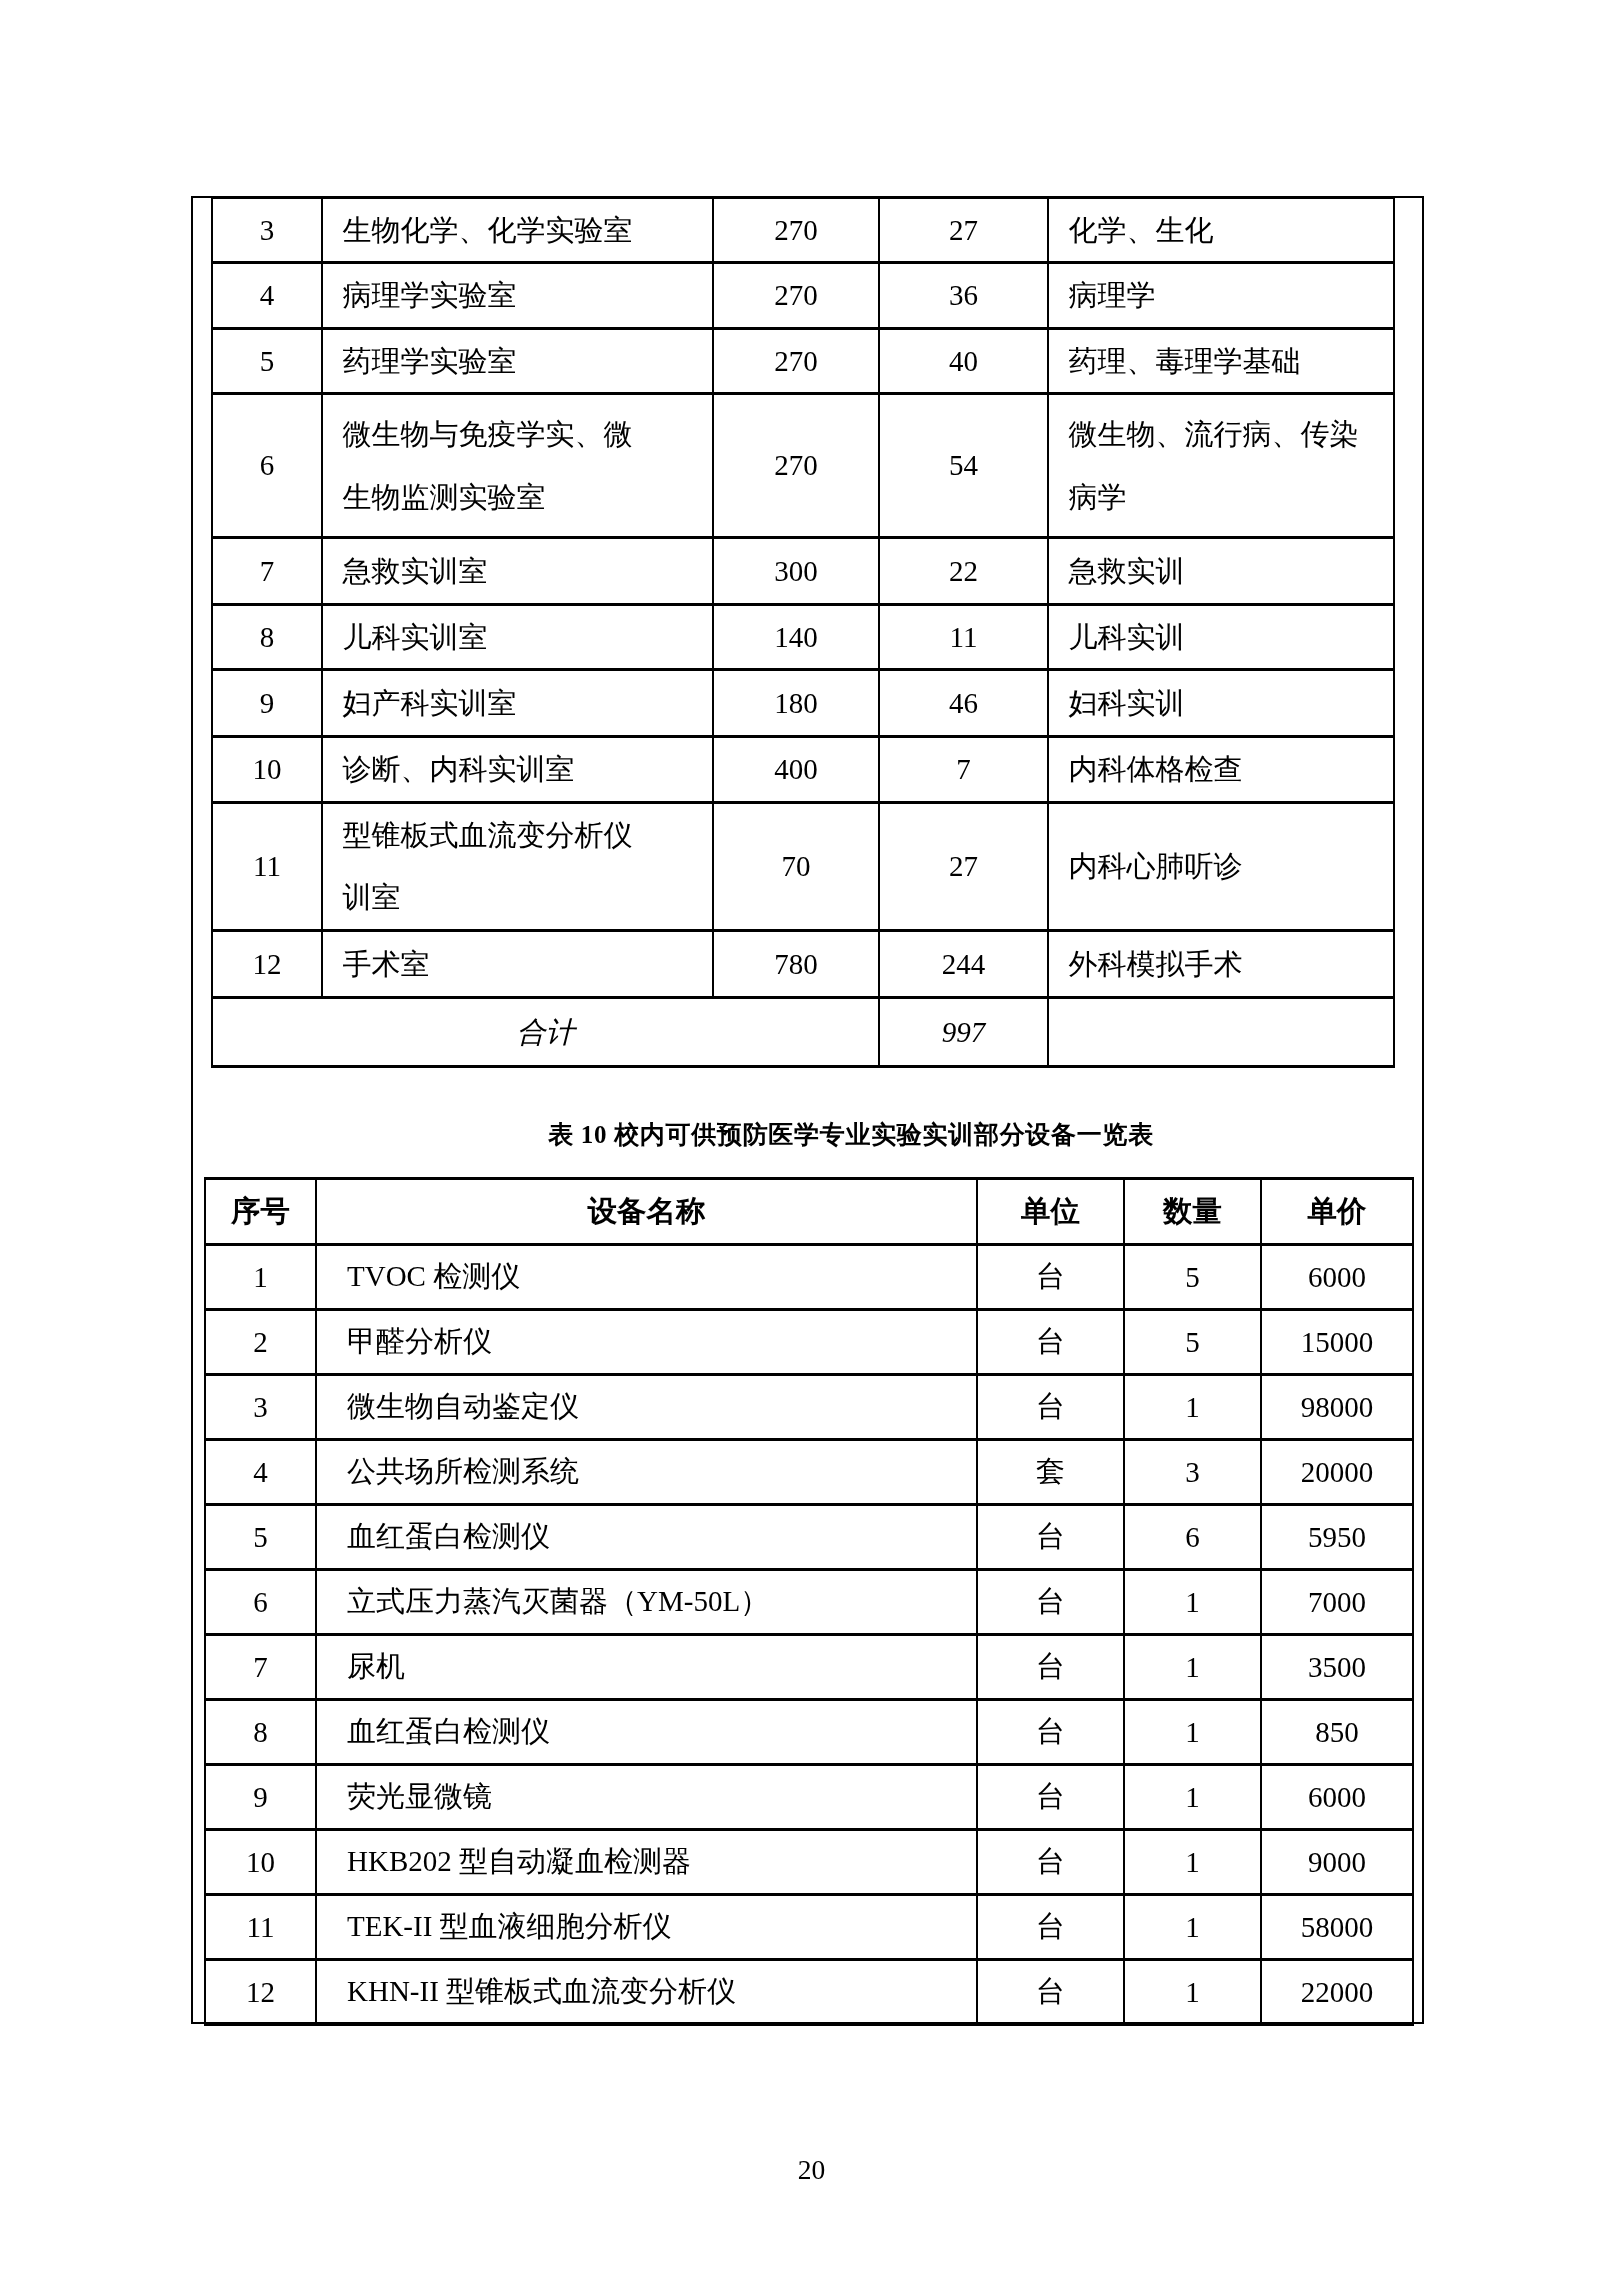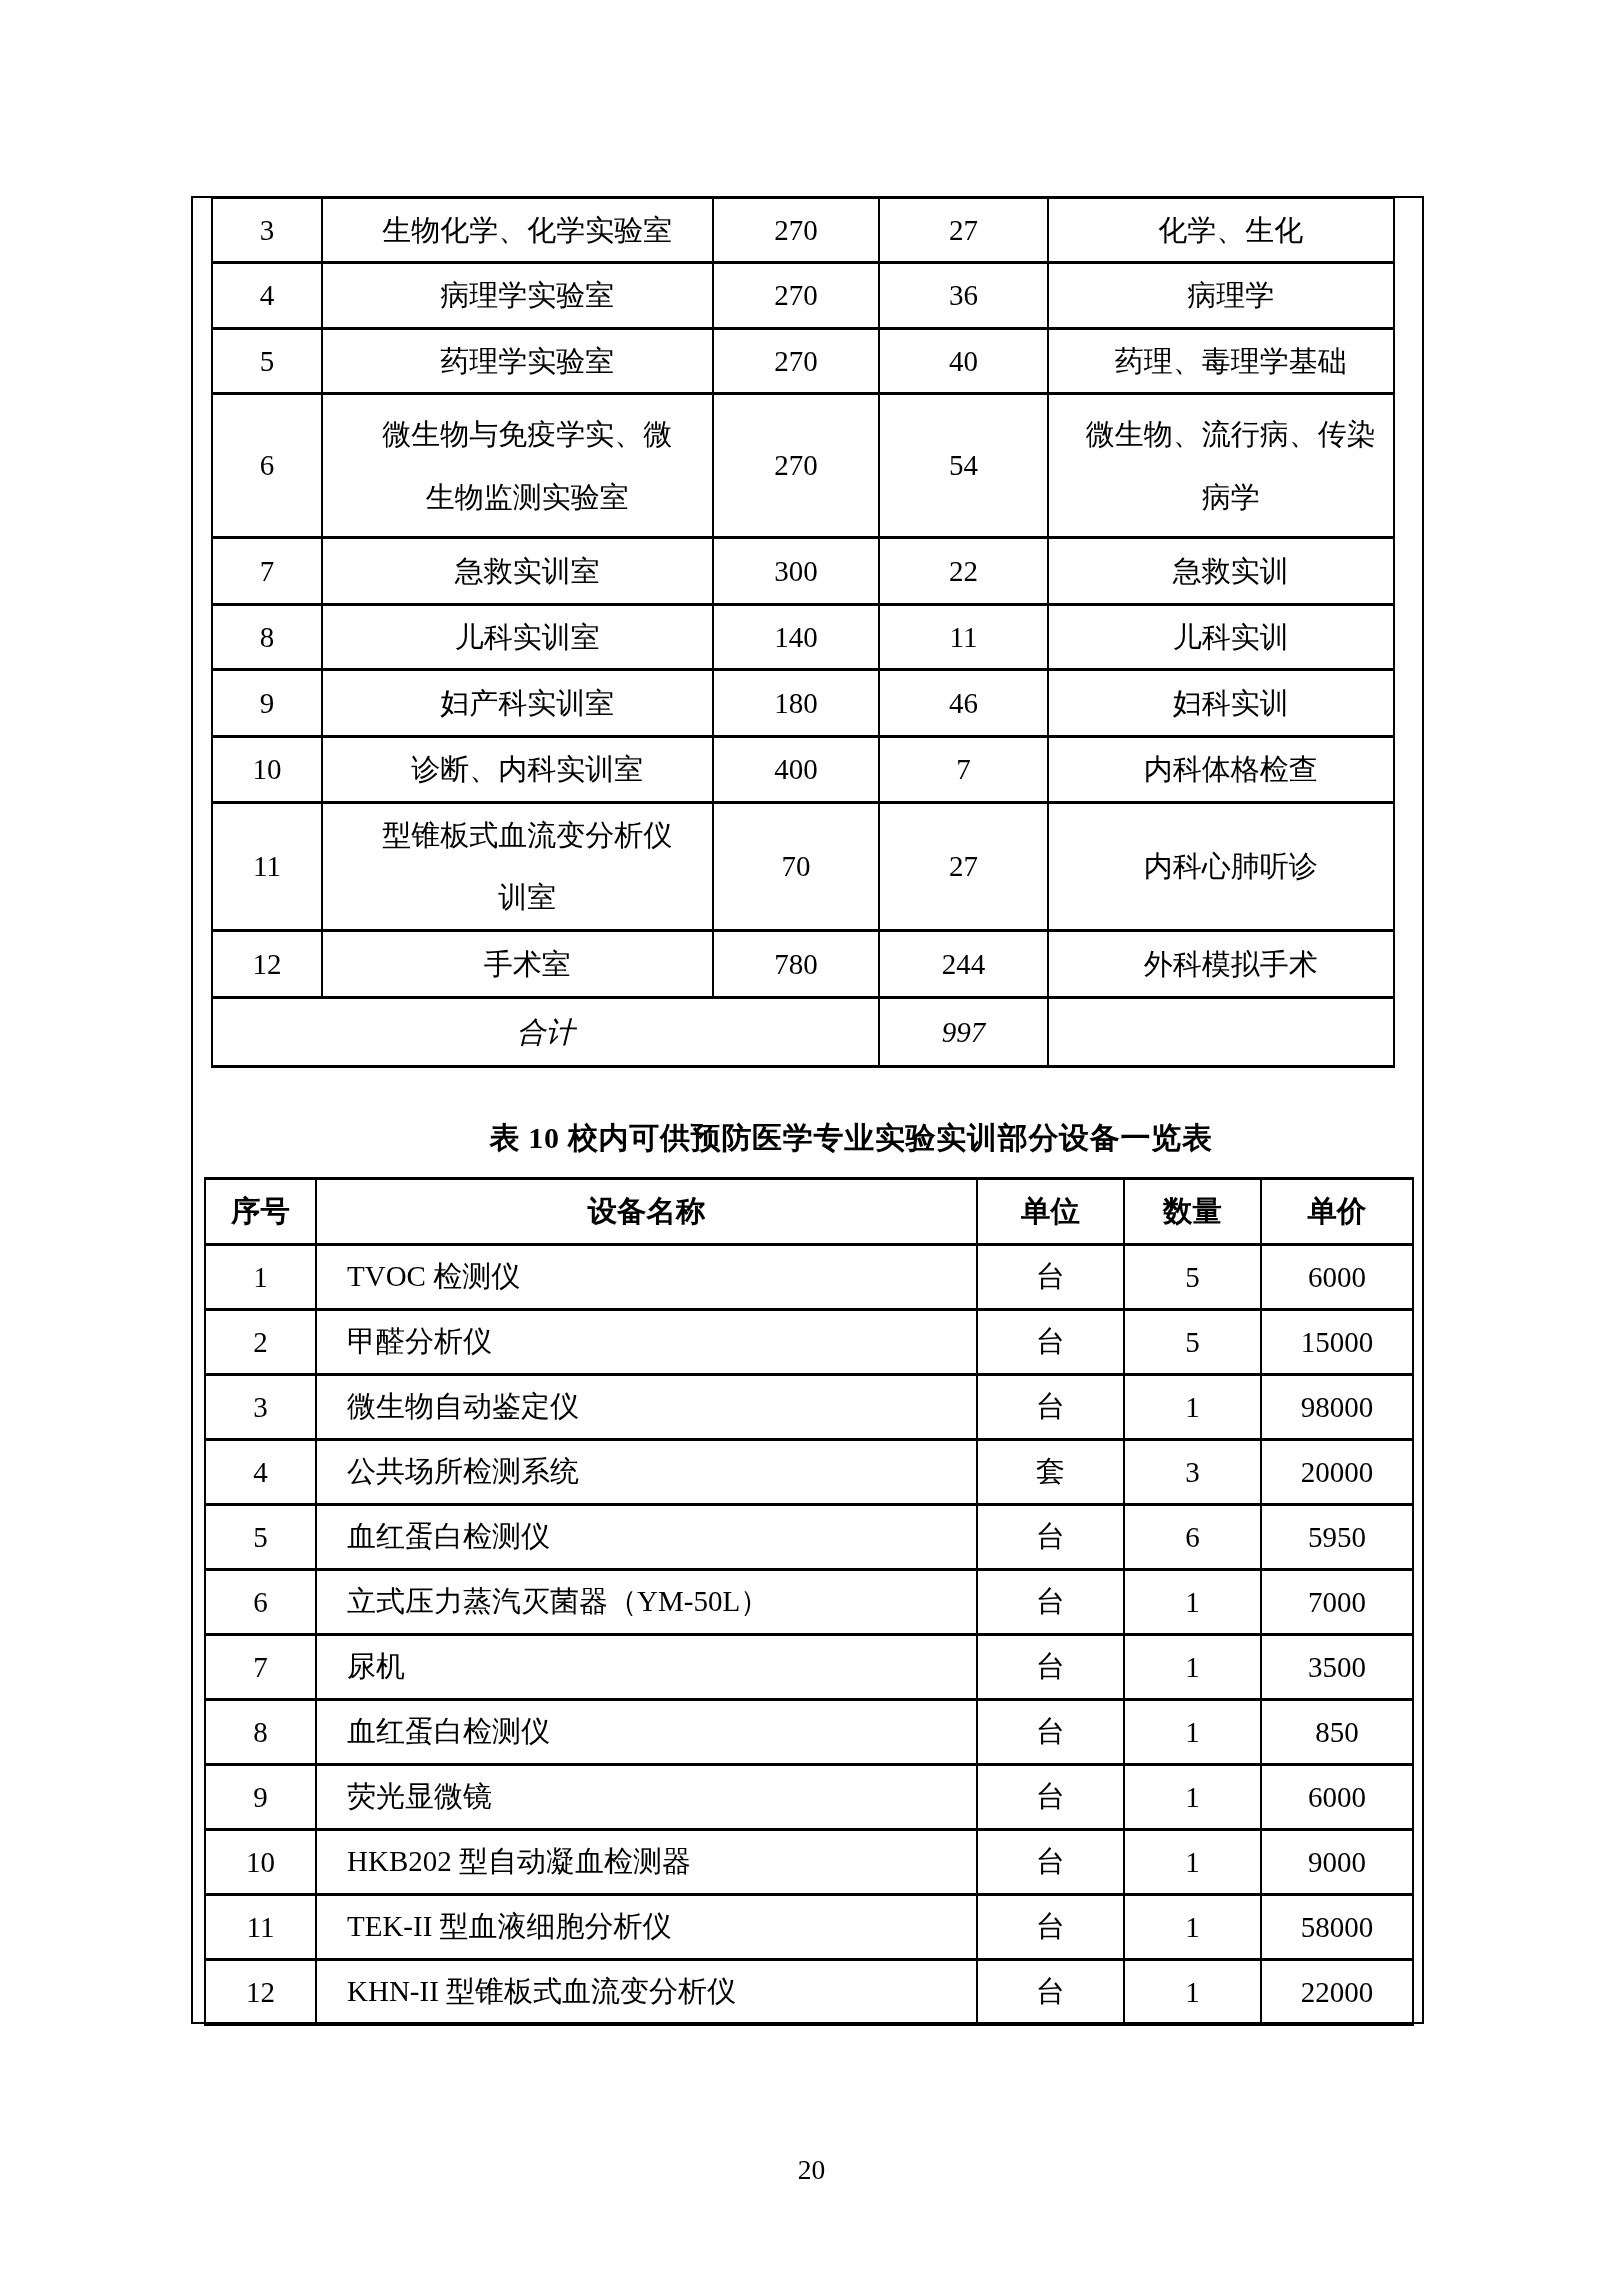--- a/index.html
+++ b/index.html
@@ -13,28 +13,28 @@
     border:2.6px solid #000;box-sizing:border-box;
   }
   table{position:absolute;border-collapse:collapse;table-layout:fixed;}
   #table1{left:211px;top:196px;width:1181px;}
   #table2{left:204px;top:1177px;width:1209px;}
   td,th{
     border:2px solid #000;border-top-width:3.3px;border-bottom-width:3.3px;
     font-size:29px;vertical-align:middle;overflow:hidden;padding:0;
   }
   #table1 td{line-height:2.15;}
-  .c-name,.c-course{text-align:center;padding-left:19.6px;white-space:pre-line;}
+  .c-name,.c-course{text-align:left;padding-left:19.6px;white-space:pre-line;}
   .c-num,.c-area,.c-count,.c-total-label,.c-total-count{text-align:center;}
   #table2 th{font-weight:bold;text-align:center;font-size:29.4px;}
   .d-name{text-align:left;padding-left:30px;white-space:nowrap;}
   .d-num,.d-unit,.d-qty,.d-price{text-align:center;}
   .table2-title{
     position:absolute;left:191px;top:1118px;width:1320px;text-align:center;
-    font-size:30px;font-weight:bold;letter-spacing:0.7px;
+    font-size:25px;font-weight:bold;letter-spacing:0.7px;
   }
   .page-number{
     position:absolute;left:0;top:2118px;width:100%;text-align:center;font-size:27.5px;margin-top:36px;
   }
 </style>
 </head>
 <body>
 
 <div class="page">
 

